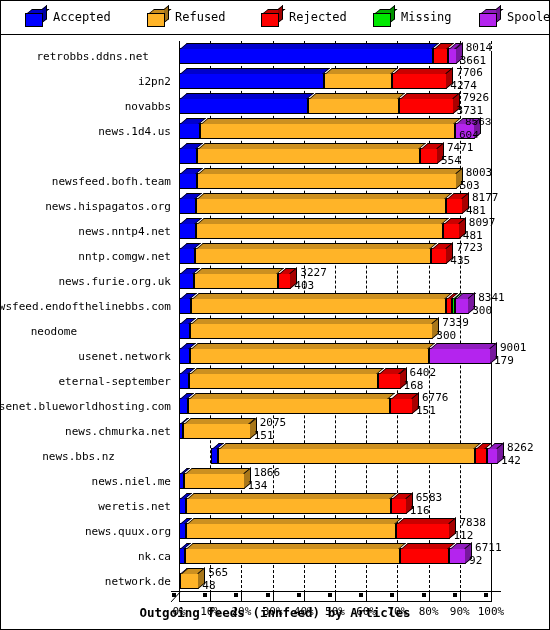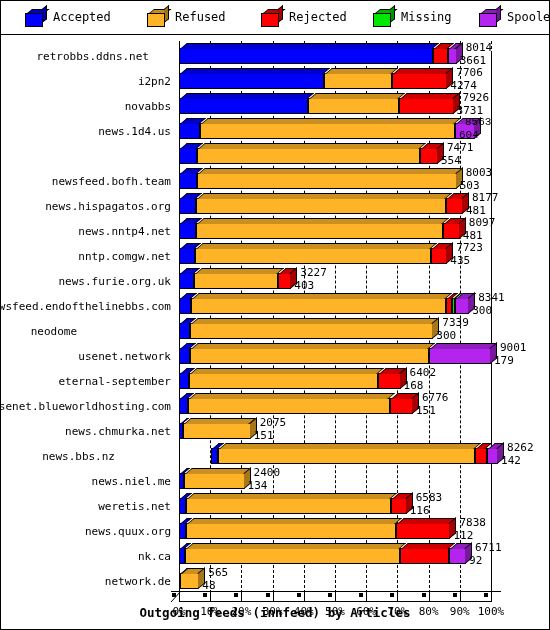--- a/index.html
+++ b/index.html
@@ -485,21 +485,21 @@
               <div class="topface" style="background: rgb(0, 0, 204);"></div>
             </div>
             <div class="seg" style="left: 4.5864px; width: 60.9336px; background: rgb(255, 180, 40);">
               <div class="topface" style="background: rgb(204, 144, 32);"></div>
             </div>
             <div class="cap" style="left: 64.52px;">
               <div class="cside" style="background: rgb(168, 119, 26);"></div>
             </div>
           </div>
           <div class="vals" style="left: 252.52px; top: 0px;">
-            <span class="v1">2400</span>
+            <span class="v1">1866</span>
             <span class="v2" style="margin-top: 2px; margin-left: -6px;">134</span>
           </div>
         </div>
         <div class="row" style="left: 0px; top: 457px; width: 548px;">
           <div class="ylab" style="top: 9px; right: 378px;">weretis.net</div>
           <div class="barwrap" style="left: 178px; width: 227.76px;">
             <div class="seg" style="left: 0px; width: 6.8328px; background: rgb(0, 0, 255);">
               <div class="topface" style="background: rgb(0, 0, 204);"></div>
             </div>
             <div class="seg" style="left: 6.8328px; width: 204.984px; background: rgb(255, 180, 40);">

